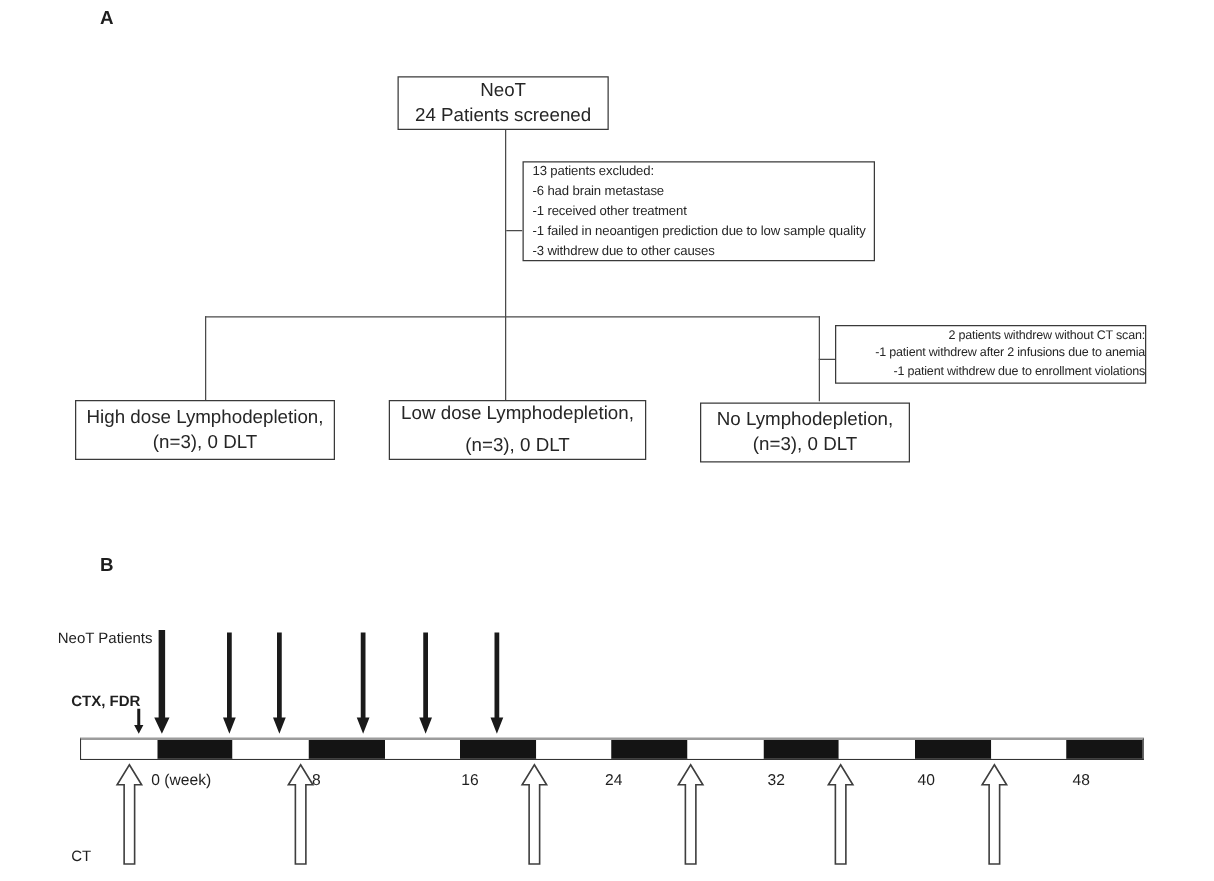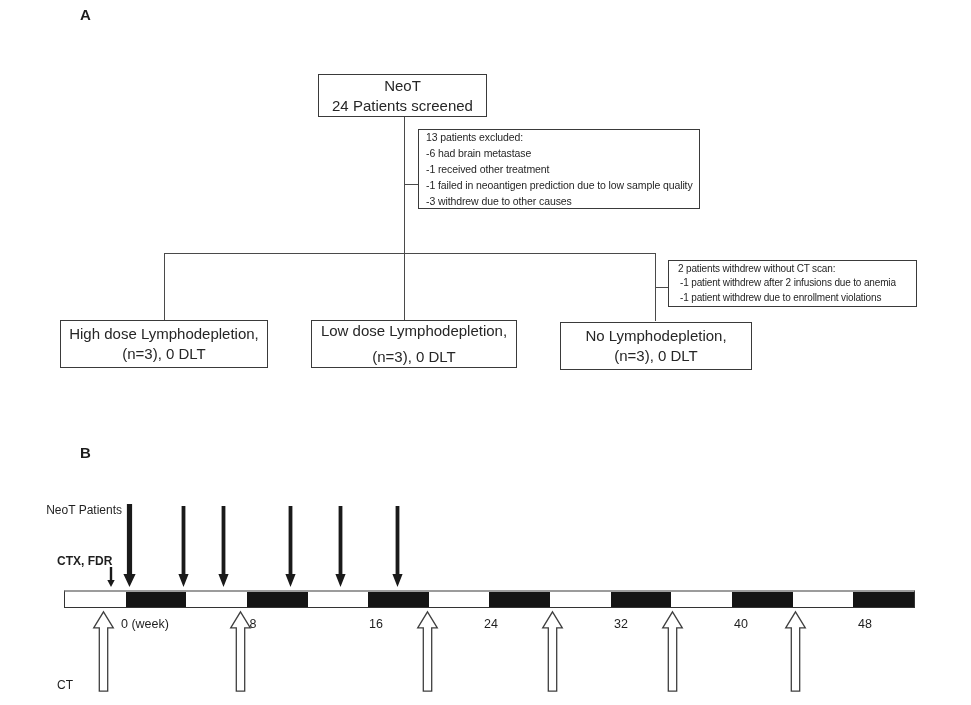--- a/index.html
+++ b/index.html
@@ -6,21 +6,21 @@
   .fig{position:relative;width:971px;height:705px;background:#ffffff;
        font-family:"Liberation Sans",sans-serif;color:#222;overflow:hidden;}
   .panel-label{position:absolute;font-weight:bold;font-size:15px;color:#1d1d1d;}
   
   .fbox{position:absolute;border:1px solid #3a3a3a;background:#fff;box-sizing:border-box;
         display:flex;flex-direction:column;justify-content:center;}
   .fbox.centered{text-align:center;font-size:15px;line-height:20px;color:#262626;}
   .fbox.notes{font-size:10.5px;line-height:16px;letter-spacing:-0.1px;
               padding-left:7px;white-space:nowrap;color:#262626;}
   .fbox.notes2{font-size:10px;line-height:14.5px;letter-spacing:-0.15px;
-               padding-left:9px;white-space:nowrap;color:#262626;}
+               padding-left:9px;white-space:nowrap;color:#262626;align-items:flex-end;}
   .notes .sub,.notes2 .sub{padding-left:2px;}
   
   .cline{position:absolute;background:#4a4a4a;}
   
   .tl-label{position:absolute;font-size:12px;color:#1f1f1f;white-space:nowrap;}
   .tl-bar{position:absolute;display:flex;box-sizing:border-box;background:#fff;
           border:1px solid #333;border-top:2px solid #9c9c9c;}
   .seg{flex:1 1 0;height:100%;}
   .week-label{position:absolute;top:617px;font-size:12.5px;color:#1f1f1f;white-space:nowrap;}
   svg.arr{position:absolute;overflow:visible;}
@@ -32,21 +32,21 @@
 
   <div class="panel-label" style="left:80px;top:6px;">A</div>
 
   <div class="cline" style="left:404px;top:104px;width:1px;height:216px;"></div>
   <div class="cline" style="left:405px;top:184px;width:13px;height:1px;"></div>
   <div class="cline" style="left:164px;top:253px;width:492px;height:1px;"></div>
   <div class="cline" style="left:164px;top:253px;width:1px;height:67px;"></div>
   <div class="cline" style="left:655px;top:253px;width:1px;height:68px;"></div>
   <div class="cline" style="left:655px;top:287px;width:13px;height:1px;"></div>
 
-  <div class="fbox centered" style="left:318px;top:74px;width:169px;height:43px;">
+  <div class="fbox centered" style="left:318px;top:61px;width:169px;height:43px;">
     <div>NeoT</div>
     <div>24 Patients screened</div>
   </div>
 
   <div class="fbox notes" style="left:418px;top:129px;width:282px;height:80px;">
     <div>13 patients excluded:</div>
     <div>-6 had brain metastase</div>
     <div>-1 received other treatment</div>
     <div>-1 failed in neoantigen prediction due to low sample quality</div>
     <div>-3 withdrew due to other causes</div>
@@ -59,21 +59,21 @@
   </div>
 
   <div class="fbox centered" style="left:60px;top:320px;width:208px;height:48px;">
     <div>High dose Lymphodepletion,</div>
     <div>(n=3), 0 DLT</div>
   </div>
   <div class="fbox centered" style="left:311px;top:320px;width:206px;height:48px;justify-content:space-between;">
     <div>Low dose Lymphodepletion,</div>
     <div>(n=3), 0 DLT</div>
   </div>
-  <div class="fbox centered" style="left:560px;top:322px;width:192px;height:48px;">
+  <div class="fbox centered" style="left:560px;top:322px;width:168px;height:48px;">
     <div>No Lymphodepletion,</div>
     <div>(n=3), 0 DLT</div>
   </div>
 
   <div class="panel-label" style="left:80px;top:444px;">B</div>
 
   <div class="tl-label" style="left:26px;top:503px;width:96px;text-align:right;">NeoT Patients</div>
   <div class="tl-label" style="left:57px;top:554px;font-weight:bold;">CTX, FDR</div>
   <div class="tl-label" style="left:57px;top:678px;">CT</div>
 

